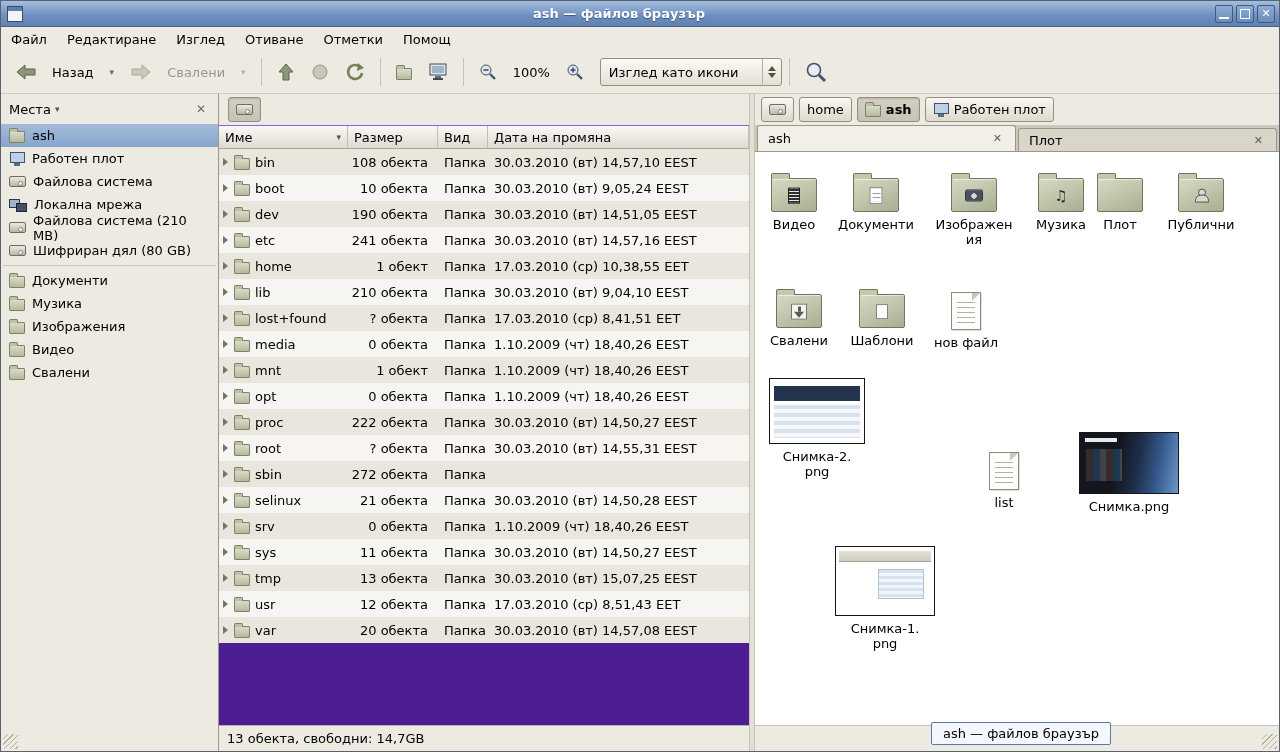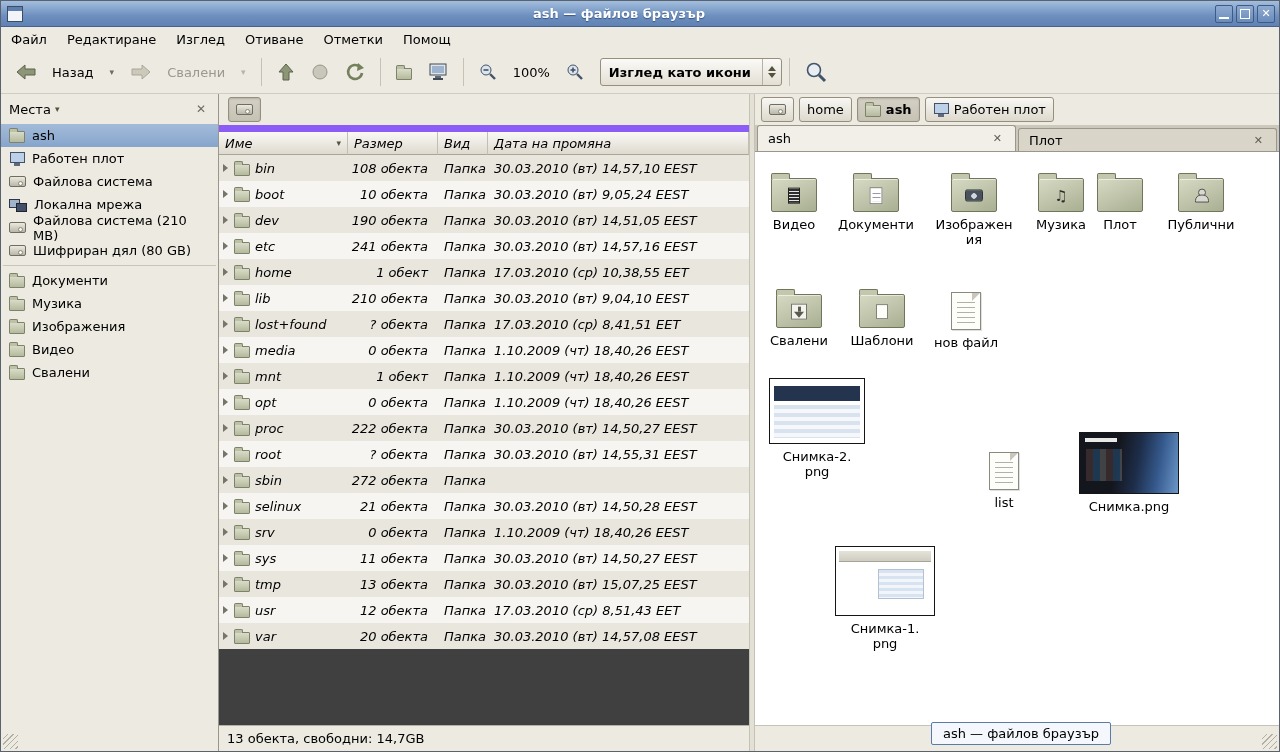--- a/index.html
+++ b/index.html
@@ -23,21 +23,21 @@
 
   
   .toolbar{height:43px;flex:0 0 43px;display:flex;align-items:center;padding:0 6px;border-bottom:1px solid #cfccc0;background:#edeae1;}
   .tool-btn{display:flex;align-items:center;gap:15px;padding:4px 7px;border:1px solid transparent;border-radius:3px;height:32px;}
   .tool-btn.disabled{color:#9b988d;}
   .drop{font-size:9px;color:#6e6b61;margin-left:1px;}
   .tool-btn.disabled .drop{color:#b6b3a8;}
   .tsep{width:1px;height:28px;background:#c6c2b5;margin:0 7px;}
   .zoom-label{padding:0 8px;}
   .combo{display:flex;align-items:center;height:28px;width:182px;margin-left:8px;background:linear-gradient(#fbfaf7,#e3dfd4);border:1px solid #968f7e;border-radius:3px;padding:0 0 0 8px;}
-  .combo .cval{flex:1;font-weight:bold;}
+  .combo .cval{flex:1;}
   .spin{display:flex;flex-direction:column;align-items:center;justify-content:center;gap:2px;border-left:1px solid #b5b1a5;height:100%;padding:0 5px;margin-left:6px;}
   .tri-up{width:0;height:0;border-left:4px solid transparent;border-right:4px solid transparent;border-bottom:5px solid #55523f;}
   .tri-dn{width:0;height:0;border-left:4px solid transparent;border-right:4px solid transparent;border-top:5px solid #55523f;}
 
   
   .main{flex:1;display:flex;min-height:0;}
   .sidebar{width:218px;flex:0 0 218px;border-right:1px solid #9a968a;display:flex;flex-direction:column;background:#edeae1;position:relative;}
   .sb-head{height:30px;display:flex;align-items:center;padding:0 8px;gap:4px;}
   .caret{font-size:9px;color:#55523f;}
   .sb-close{margin-left:auto;color:#6e6b61;font-size:12px;padding:1px 4px;}
@@ -45,21 +45,21 @@
   .sb-item{height:23px;display:flex;align-items:center;gap:7px;padding:0 6px 0 8px;}
   .sb-item.sel{background:linear-gradient(#a3bbd9,#86a5cc);}
   .sb-sep{height:1px;background:#c9c5b8;margin:3px 2px;}
   .grip{position:absolute;left:2px;bottom:2px;width:15px;height:15px;background:repeating-linear-gradient(135deg,transparent 0 3px,#b2aea1 3px 4px);}
 
   
   .listpane{flex:1;display:flex;flex-direction:column;min-width:0;background:#edeae1;}
   .lp-top{height:31px;flex:0 0 31px;display:flex;align-items:center;padding-left:9px;}
   .pbtn{display:flex;align-items:center;gap:5px;height:25px;padding:0 7px;background:linear-gradient(#f8f7f3,#ddd9cd);border:1px solid #968f7e;border-radius:3px;}
   .pbtn.active{background:linear-gradient(#d4d0c4,#c6c2b4);font-weight:bold;box-shadow:inset 0 1px 2px rgba(0,0,0,.15);}
-  .table{flex:1;display:flex;flex-direction:column;background:#404040;border-top:7px solid #8b5cf6;min-height:0;font-style:italic;}
+  .table{flex:1;display:flex;flex-direction:column;background:#4c1d95;border-top:1px solid #8b5cf6;min-height:0;}
   .thead{display:grid;grid-template-columns:129px 90px 50px 1fr;flex:0 0 23px;}
   .th{display:flex;align-items:center;padding:0 6px;background:linear-gradient(#faf9f6,#dedacf);border-right:1px solid #c2beb1;border-bottom:1px solid #a9a598;overflow:hidden;white-space:nowrap;}
   .th .sort{margin-left:auto;font-size:9px;color:#55523f;}
   .tbody{flex:1;overflow:hidden;}
   .trow{display:grid;grid-template-columns:129px 90px 50px 1fr;height:26px;background:#f6f5f1;}
   .trow.alt{background:#e9e6dd;}
   .td{display:flex;align-items:center;padding:0 6px;white-space:nowrap;overflow:hidden;}
   .td.name{gap:5px;padding-left:4px;}
   .td.size{justify-content:flex-end;padding-right:10px;}
   .expander{width:0;height:0;border-top:4px solid transparent;border-bottom:4px solid transparent;border-left:5px solid #77746a;margin-right:1px;flex:0 0 auto;}

